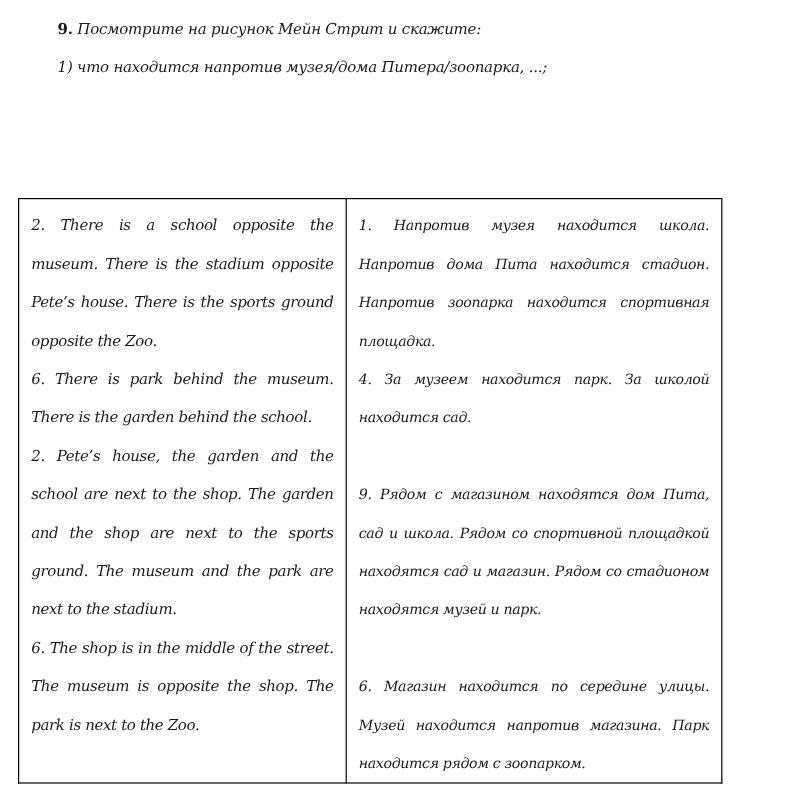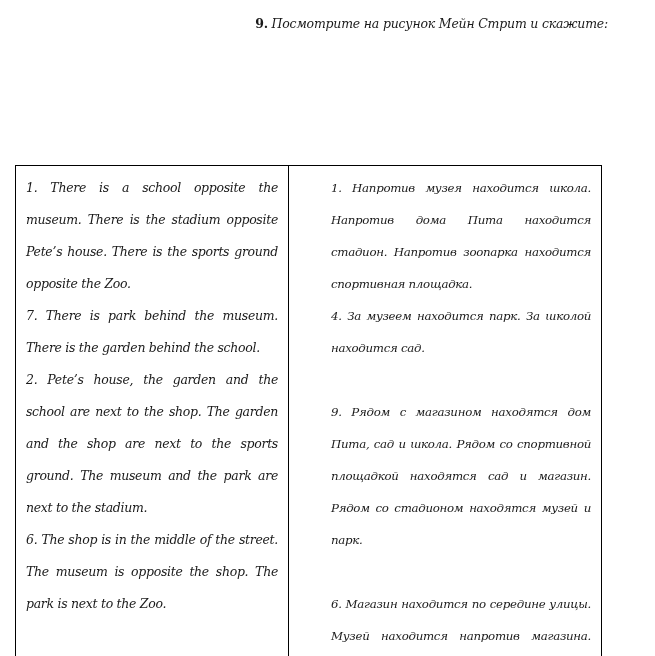--- a/index.html
+++ b/index.html
@@ -1,59 +1,60 @@
 <!DOCTYPE html>
 <html><head>
 <meta charset="utf-8">
 <style>
   html, body { margin: 0; padding: 0; background: #ffffff; }
   body {
     width: 655px; height: 656px; position: relative; overflow: hidden;
     font-family: "DejaVu Serif", "Liberation Serif", serif;
     color: #1a1a1a;
   }
-  .task { position: absolute; left: 48px; top: 8px; width: 560px; text-align: right; }
+  .task { position: absolute; left: 48px; top: 8px; width: 560px; }
   .task-line {
     height: 32px; line-height: 32px; font-size: 12.5px;
     font-style: italic; white-space: nowrap; letter-spacing: -0.2px;
   }
   .task-line .num { font-weight: bold; font-style: normal; }
   table.answers {
     position: absolute; left: 15px; top: 165px;
     width: 586px; height: 485px;
     border-collapse: collapse; table-layout: fixed;
   }
   table.answers td {
     border: 1.5px solid #000; vertical-align: top; padding: 6px 10px 0 10px;
   }
   td.col-en { width: 252px; }
   td.col-ru { width: 292px; }
   .para {
     font-size: 12.5px; line-height: 32px; text-align: justify;
     font-style: italic; letter-spacing: -0.3px;
   }
-  .col-ru .para { font-size: 11.8px; margin-left: 32px; }
+  .col-ru .para { font-size: 11.8px; }
   .gap { height: 32px; }
 </style>
 </head>
 <body>
 
 <div class="task">
   <div class="task-line">
     <span class="num">9.</span>
     <span>Посмотрите на рисунок Мейн Стрит и скажите:</span>
   </div>
+  <div class="task-line">1) что находится напротив музея/дома Питера/зоопарка, ...;</div>
 </div>
 
 <table class="answers">
   <tbody>
       <tr>
     <td class="col-en">
-      <div class="para">1. There is a school opposite the museum. There is the stadium opposite Pete’s house. There is the sports ground opposite the Zoo.</div>
-      <div class="para">7. There is park behind the museum. There is the garden behind the school.</div>
+      <div class="para">2. There is a school opposite the museum. There is the stadium opposite Pete’s house. There is the sports ground opposite the Zoo.</div>
+      <div class="para">6. There is park behind the museum. There is the garden behind the school.</div>
       <div class="para">2. Pete’s house, the garden and the school are next to the shop. The garden and the shop are next to the sports ground. The museum and the park are next to the stadium.</div>
       <div class="para">6. The shop is in the middle of the street. The museum is opposite the shop. The park is next to the Zoo.</div>
     </td>
     <td class="col-ru">
       <div class="para">1. Напротив музея находится школа. Напротив дома Пита находится стадион. Напротив зоопарка находится спортивная площадка.</div>
       <div class="para">4. За музеем находится парк. За школой находится сад.</div>
       <div class="gap"></div>
       <div class="para">9. Рядом с магазином находятся дом Пита, сад и школа. Рядом со спортивной площадкой находятся сад и магазин. Рядом со стадионом находятся музей и парк.</div>
       <div class="gap"></div>
       <div class="para">6. Магазин находится по середине улицы. Музей находится напротив магазина. Парк находится рядом с зоопарком.</div>

